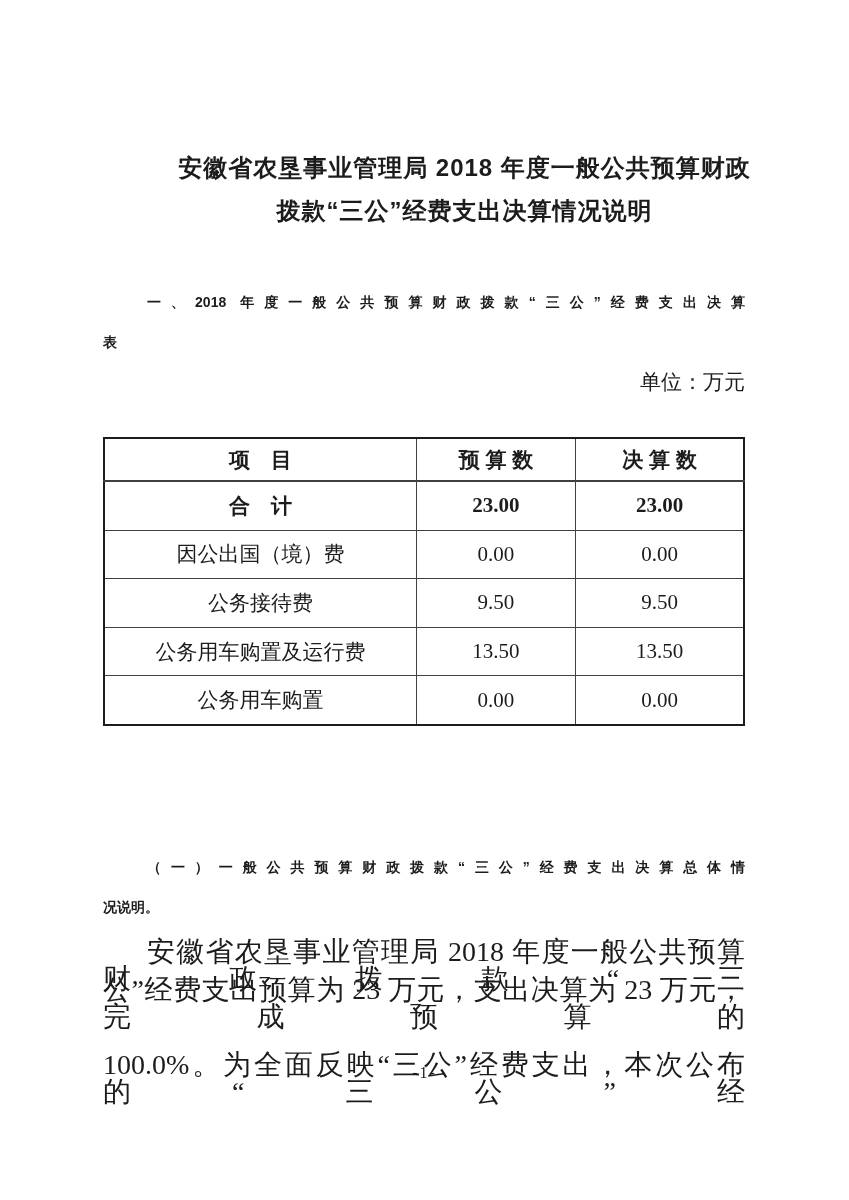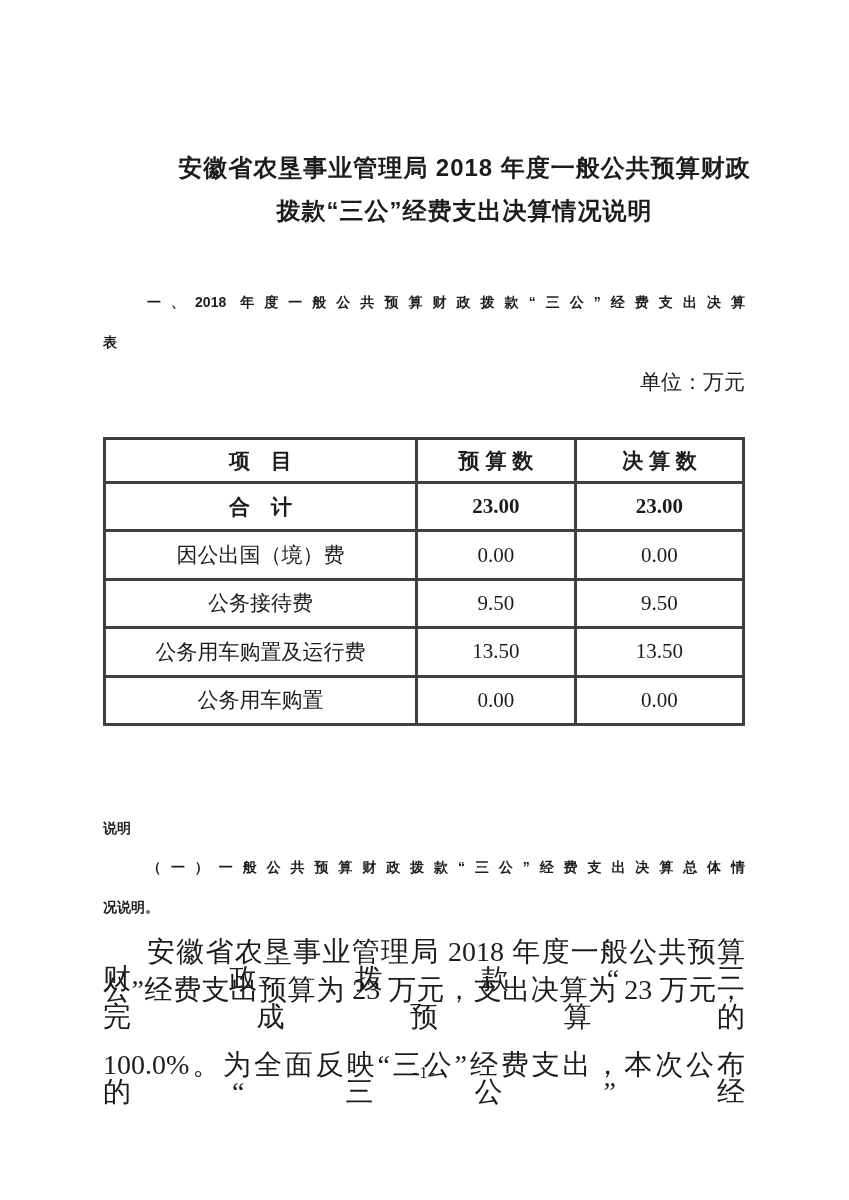--- a/index.html
+++ b/index.html
@@ -35,21 +35,21 @@
   table.budget{
     position:absolute;top:437px;left:103px;
     width:642px;height:289px;
     border-collapse:collapse;table-layout:fixed;
     font-size:21px;
   }
   table.budget col.c1{width:48.8%;}
   table.budget col.c2{width:24.9%;}
   table.budget col.c3{width:26.3%;}
   table.budget th,table.budget td{
-    border:3px solid #404040;
+    border:1px solid #404040;
     height:41px;padding:0;
     text-align:center;vertical-align:middle;
   }
   table.budget{border:2px solid #1c1c1c;}
   table.budget thead th{
     border-bottom-width:2px;font-weight:700;
     font-family:"Liberation Sans","DejaVu Sans",sans-serif;
   }
   table.budget tr.total td{font-weight:700;}
   td.item-left{text-align:left;padding-left:12px;}
@@ -103,21 +103,20 @@
         <td>13.50</td>
       </tr>
       <tr>
         <td>公务用车购置</td>
         <td>0.00</td>
         <td>0.00</td>
       </tr>
     </tbody>
   </table>
 
-  <div class="abs heading" style="top:815px">说明</div>
 
   <div class="abs heading indent jl" style="top:854px">（一）一般公共预算财政拨款“三公”经费支出决算总体情</div>
   <div class="abs heading" style="top:894px">况说明。</div>
 
   <div class="abs body-line indent jl" style="top:938px">安徽省农垦事业管理局 2018 年度一般公共预算财政拨款“三</div>
   <div class="abs body-line jl" style="top:976px">公”经费支出预算为 23 万元，支出决算为 23 万元，完成预算的</div>
   <div class="abs body-line jl" style="top:1051px">100.0%。为全面反映“三公”经费支出，本次公布的“三公”经</div>
 
   <div class="full center pagenum" style="top:1064px">-1-</div>
 

